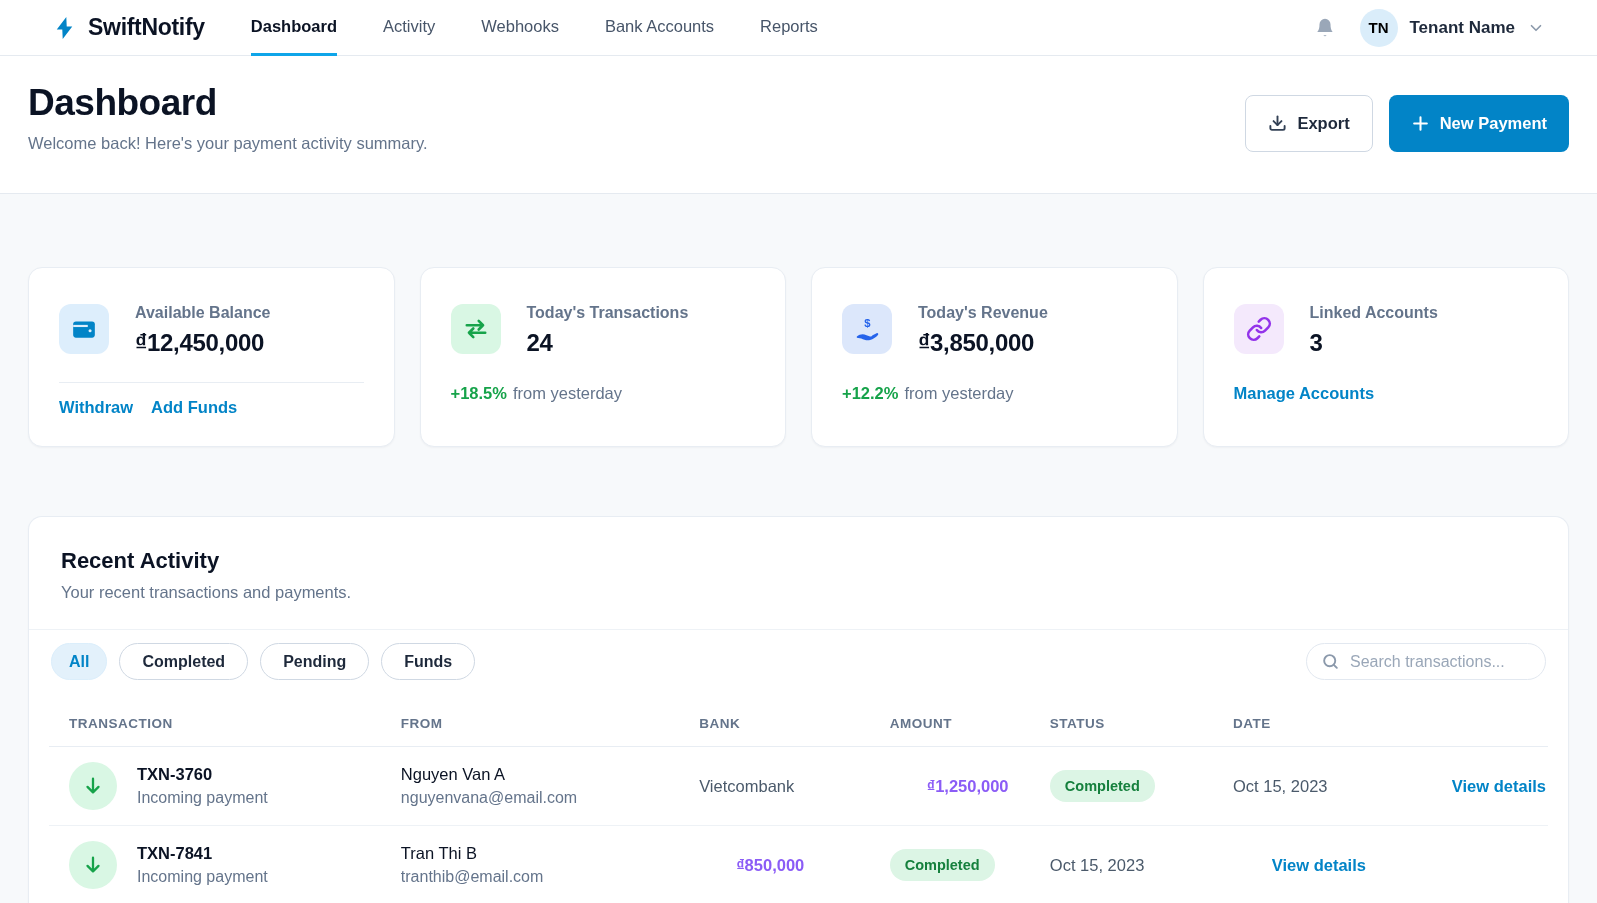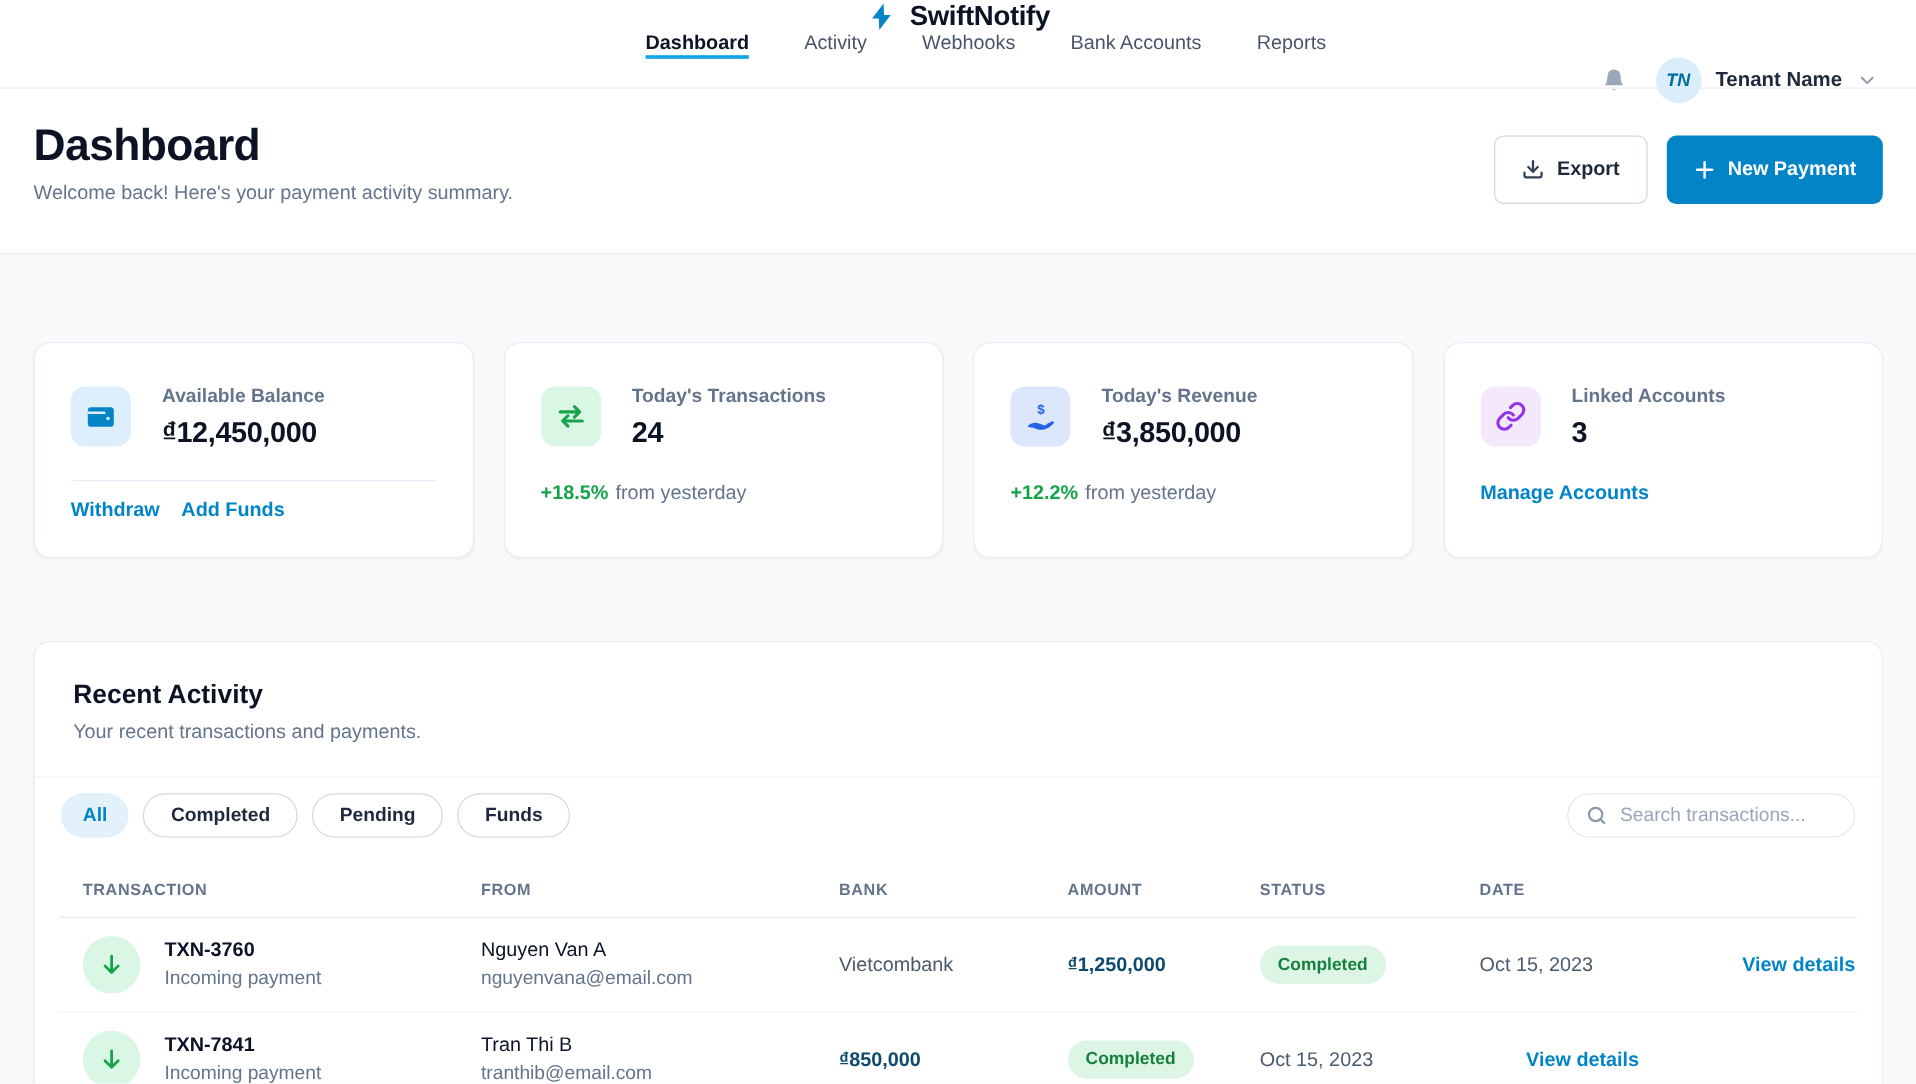--- a/index.html
+++ b/index.html
@@ -4,38 +4,38 @@
 <style>
   * { margin:0; padding:0; box-sizing:border-box; }
   html,body { width:1597px; height:903px; overflow:hidden; }
   body {
     font-family:"Liberation Sans", sans-serif;
     background:#f7f9fb;
     color:#0b1324;
   }
   
   .navbar {
-    height:74px; background:#fff; border-bottom:1px solid #e5eaf0;
-    display:flex; align-items:center; padding:0 32px;flex-direction:column;
+    height:56px; background:#fff; border-bottom:1px solid #e5eaf0;
+    display:flex; align-items:center; padding:0 52px;
   }
   .brand { display:flex; align-items:center; gap:10px; cursor:pointer; }
   .brand-name { font-size:23px; font-weight:800; color:#0b1324; letter-spacing:-0.3px; }
   .nav-links { display:flex; align-items:center; gap:46px; margin-left:46px; height:100%; }
   .nav-link {
     font-size:16.5px; color:#475569; cursor:pointer; height:100%;
     display:flex; align-items:center; border-bottom:3px solid transparent; margin-bottom:-1px;
   }
   .nav-link.active { color:#0b1324; font-weight:600; border-bottom-color:#0ea5e9; }
   .nav-right { margin-left:auto; display:flex; align-items:center; gap:20px; }
   .bell-btn { cursor:pointer; display:flex; padding:4px; }
   .user-chip { display:flex; align-items:center; gap:12px; cursor:pointer; }
   .avatar {
     width:38px; height:38px; border-radius:50%; background:#daedfa;
-    color:#0369a1; font-weight:700; font-size:15px;
-    display:flex; align-items:center; justify-content:center;font-style:italic;
+    color:#000000; font-weight:700; font-size:15px;
+    display:flex; align-items:center; justify-content:center;
   }
   .user-name { font-size:17px; font-weight:600; color:#1e293b; }
 
   
   .page-header {
     background:#fff; border-bottom:1px solid #e5eaf0;
     padding:26px 28px 40px; display:flex; justify-content:space-between;
   }
   .page-title { font-size:37px; font-weight:800; color:#0b1324; letter-spacing:-0.5px; margin-bottom:10px; }
   .page-subtitle { font-size:16.5px; color:#64748b; }
@@ -98,21 +98,21 @@
     display:flex; align-items:center; min-height:78px; }
   .td.cell-action { justify-content:flex-end; padding-right:2px; }
   .txn-cell { gap:20px; }
   .txn-icon { width:48px; height:48px; border-radius:50%; background:#d9f7e4; flex:none;
     display:flex; align-items:center; justify-content:center; }
   .txn-id { font-size:16.5px; font-weight:700; color:#0b1324; }
   .txn-type { font-size:16px; color:#64748b; margin-top:5px; }
   .from-name { font-size:16.5px; color:#0b1324; }
   .from-email { font-size:16px; color:#64748b; margin-top:5px; }
   .bank-name, .date-text { font-size:16.5px; color:#4b5a6b; }
-  .amount-text { font-size:16.5px; font-weight:700; color:#0c4a6e; }
+  .amount-text { font-size:16.5px; font-weight:700; color:#8b5cf6;margin-left:37px; }
   .badge {
     background:#dcf5e5; color:#15803d; font-size:14.5px; font-weight:600;
     padding:8px 15px; border-radius:999px;
   }
   .view-link { font-size:16.5px; font-weight:600; color:#0284c7; cursor:pointer; text-decoration:none; }
 </style>
 </head>
 <body>
 
 <div class="navbar">

